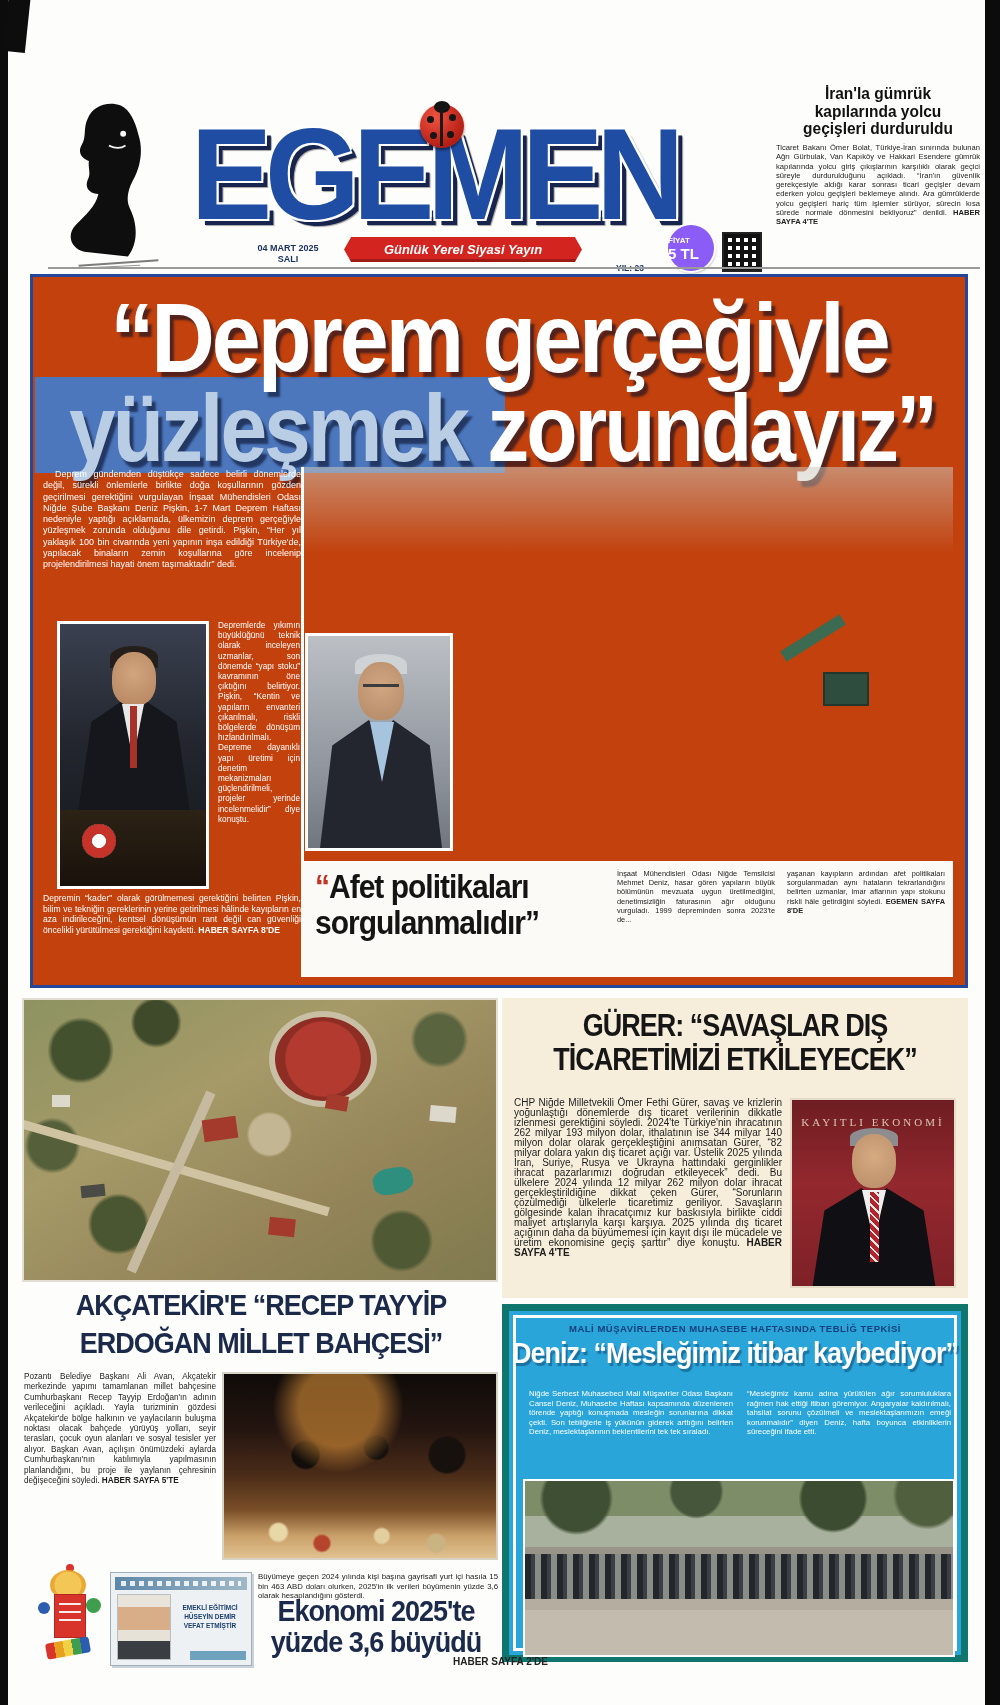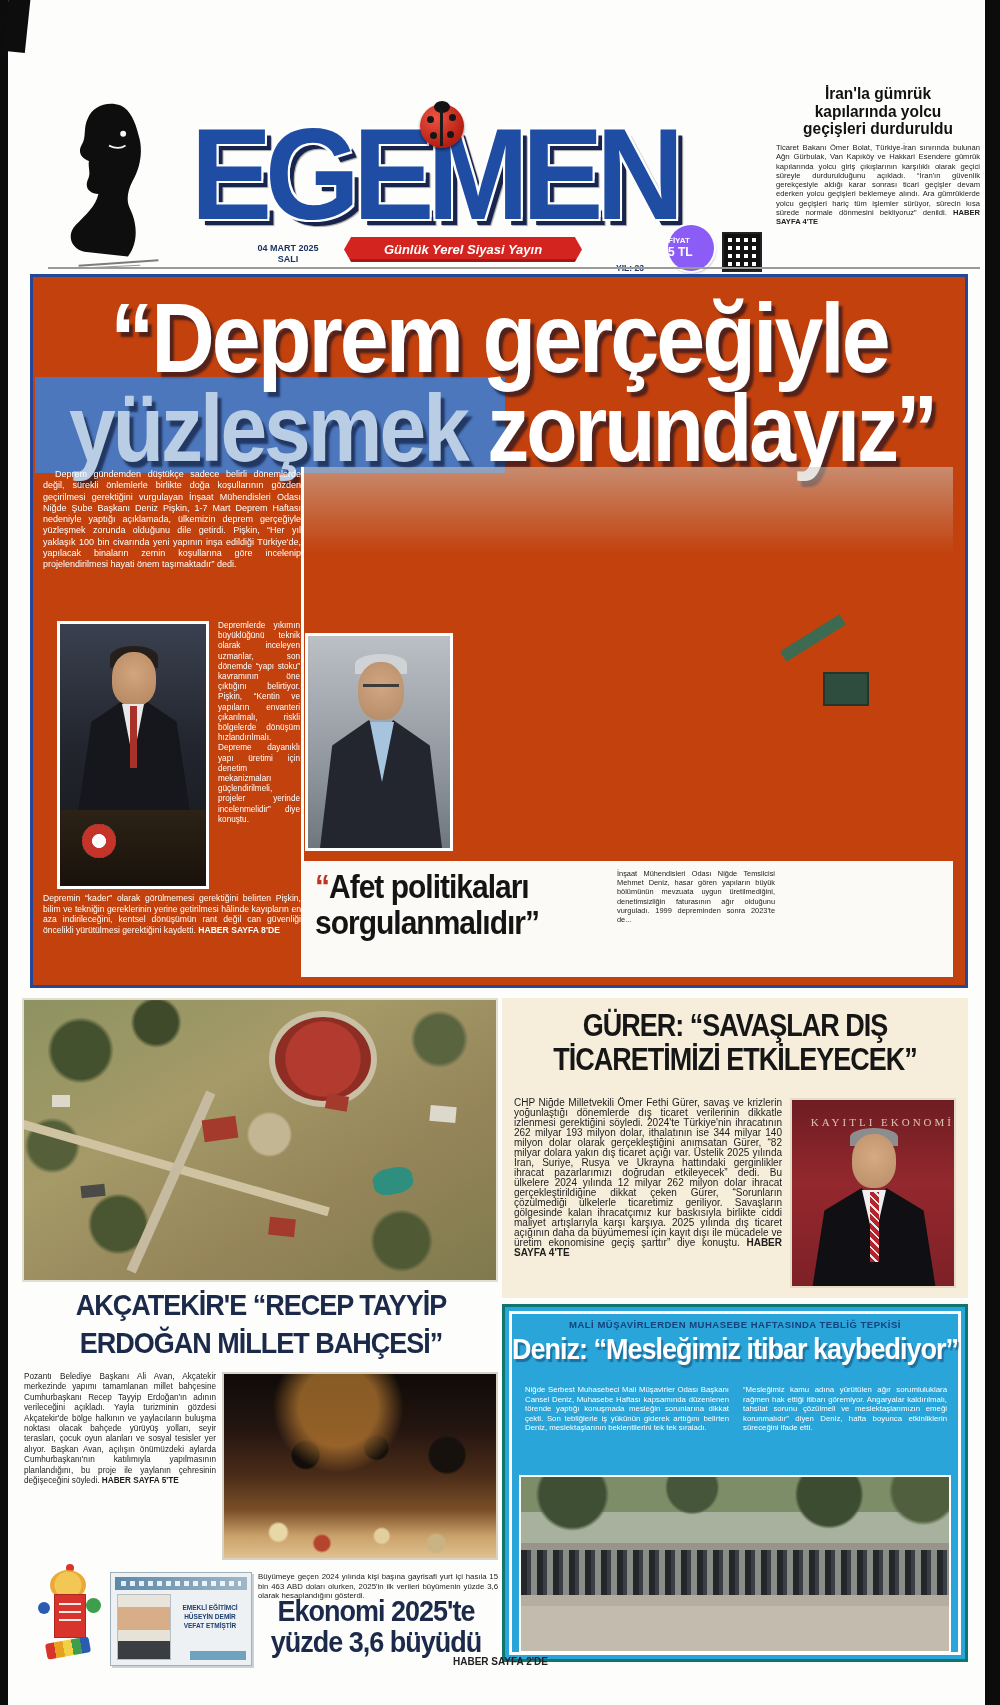--- a/index.html
+++ b/index.html
@@ -31,21 +31,21 @@
   .signature{left:78px;top:248px;width:80px;height:14px;border-bottom:2px solid #444;transform:rotate(-4deg);opacity:.7;}
   .sig2{left:88px;top:258px;width:52px;height:8px;border-bottom:1px solid #555;transform:rotate(-3deg);opacity:.6;}
   .dateblock{left:238px;top:243px;width:100px;text-align:center;color:#17305e;font-weight:bold;font-size:9px;line-height:11px;}
   .ribbon{left:344px;top:237px;width:238px;height:25px;background:#d42420;color:#fff;text-align:center;
           font-size:13px;font-weight:bold;font-style:italic;line-height:25px;
           clip-path:polygon(0 50%,3% 0,97% 0,100% 50%,97% 100%,3% 100%);box-shadow:inset 0 -3px 0 rgba(0,0,0,.25);}
   .issueblock{left:598px;top:243px;width:64px;text-align:center;color:#17305e;font-weight:bold;font-size:8.5px;line-height:11px;margin-top:20px;}
   .pricecircle{left:668px;top:225px;width:46px;height:46px;border-radius:50%;background:#8b5cf6;color:#fff;
                text-align:left;font-weight:bold;box-shadow:0 0 0 2px #fff,1px 2px 3px rgba(0,0,0,.4);}
   .pricecircle .p1{font-size:8px;margin-top:11px;}
-  .pricecircle .p2{font-size:12px;}
+  .pricecircle .p2{font-size:15px;}
   .qr{left:722px;top:232px;width:36px;height:36px;border:2px solid #222;background:
       repeating-linear-gradient(0deg,#111 0 4px,transparent 4px 8px),
       repeating-linear-gradient(90deg,#111 0 4px,#fff 4px 8px);}
   .iran{left:776px;top:84px;width:204px;}
   .iran .h{font-size:15.5px;font-weight:bold;color:#111;text-align:center;line-height:17px;transform:scaleY(1.05);transform-origin:top center;}
   .iran .b{margin-top:8px;font-size:7.6px;line-height:9.3px;color:#222;}
   .mast-rule{left:48px;top:267px;width:932px;height:2px;background:#9a9a9a;}
 
   
   .bluebox{left:30px;top:274px;width:938px;height:714px;background:#c2410c;border:3px solid #24479a;box-sizing:border-box;}
@@ -131,21 +131,21 @@
   .roof.r-teal{background:#2f8f7e;}
   .roof.r-white{background:#dcd8cc;}
   .roof.r-dark{background:#4a4a46;}
 
   .cream{left:502px;top:998px;width:466px;height:300px;background:#f6eedb;}
   .gurer-h{position:absolute;left:0;top:10px;width:100%;text-align:center;font-size:27px;font-weight:bold;color:#161616;
            line-height:30px;letter-spacing:-1px;transform:scaleY(1.15);transform-origin:top center;}
   .gurer-b{position:absolute;left:12px;top:100px;width:268px;height:190px;font-size:10px;line-height:10px;color:#1d1d1d;}
   .gurer-photo{position:absolute;left:288px;top:100px;width:166px;height:190px;border:2px solid #e4dcc6;box-sizing:border-box;
                background:linear-gradient(180deg,#6e1d22 0%,#93282e 45%,#7e2127 100%);overflow:hidden;}
-  .gp-text{position:absolute;left:0;top:16px;width:100%;text-align:right;font-family:"Liberation Serif",serif;
+  .gp-text{position:absolute;left:0;top:16px;width:100%;text-align:center;font-family:"Liberation Serif",serif;
            font-size:11px;letter-spacing:3px;color:#e9dfc7;opacity:.85;}
   .gp-head{position:absolute;left:60px;top:34px;width:44px;height:54px;border-radius:46% 46% 44% 44%;
            background:radial-gradient(circle at 50% 42%,#d6ab82,#bd926c 82%);}
   .gp-hair{position:absolute;left:58px;top:28px;width:48px;height:18px;border-radius:50% 50% 0 0;background:#8d8d8f;}
   .gp-suit{position:absolute;left:20px;top:88px;width:124px;height:102px;background:#101014;
            clip-path:polygon(0 100%,10% 22%,40% 0,50% 12%,60% 0,90% 22%,100% 100%);}
   .gp-shirt{position:absolute;left:70px;top:90px;width:24px;height:52px;background:#efefef;clip-path:polygon(0 0,100% 0,50% 100%);}
   .gp-tie{position:absolute;left:78px;top:92px;width:9px;height:70px;
           background:repeating-linear-gradient(45deg,#b5242a 0 4px,#e8e8e8 4px 6px);}
 
@@ -158,21 +158,21 @@
      radial-gradient(circle at 30% 44%,#120d0a 0 6%,transparent 7%),
      radial-gradient(circle at 56% 40%,#15100c 0 6%,transparent 7%),
      radial-gradient(circle at 82% 44%,#17110d 0 7%,transparent 8%),
      radial-gradient(circle at 20% 86%,#e8d8a8 0 3%,transparent 4%),
      radial-gradient(circle at 36% 92%,#b4452c 0 3%,transparent 4%),
      radial-gradient(circle at 58% 88%,#e3cf9e 0 3%,transparent 4%),
      radial-gradient(circle at 78% 92%,#c9b383 0 3%,transparent 4%),
      linear-gradient(180deg,#0f0b08 0%,#241510 30%,#4a2c18 55%,#7a4f28 74%,#caa06a 88%,#e0c290 100%);}
 
   
-  .cyanbox{left:502px;top:1304px;width:466px;height:358px;background:#29a5da;border:3px solid #0f766e;box-sizing:border-box;}
+  .cyanbox{left:502px;top:1304px;width:466px;height:358px;background:#29a5da;border:7px solid #0f766e;box-sizing:border-box;}
   .cyan-inner{position:absolute;left:4px;top:4px;right:4px;bottom:4px;border:3px solid #fff;}
   .deniz-kicker{position:absolute;left:0;top:12px;width:100%;text-align:center;font-size:9.5px;font-weight:bold;color:#16407e;letter-spacing:.5px;}
   .deniz-h{position:absolute;left:0;top:26px;width:100%;text-align:center;font-size:27px;font-weight:bold;color:#fff;
            letter-spacing:-1px;transform:scaleY(1.1);transform-origin:top center;text-shadow:2px 2px 1px rgba(20,70,110,.55);}
   .deniz-c1{position:absolute;left:20px;top:78px;width:204px;height:84px;font-size:7.8px;line-height:9.6px;color:#fff;}
   .deniz-c2{position:absolute;left:238px;top:78px;width:204px;height:84px;font-size:7.8px;line-height:9.6px;color:#fff;}
   .group-photo{position:absolute;left:14px;top:168px;width:432px;height:178px;border:2px solid #fff;box-sizing:border-box;background:
      radial-gradient(circle at 12% 10%,#3f4f33 0 8%,transparent 9%),
      radial-gradient(circle at 40% 6%,#46563a 0 8%,transparent 9%),
      radial-gradient(circle at 72% 10%,#3c4c31 0 9%,transparent 10%),
@@ -300,20 +300,23 @@
     </div>
 
     <div class="abs undercol just">
       <span>Depremin “kader” olarak görülmemesi gerektiğini belirten Pişkin, bilim ve tekniğin gereklerinin yerine getirilmesi hâlinde kayıpların en aza indirileceğini, kentsel dönüşümün rant değil can güvenliği öncelikli yürütülmesi gerektiğini kaydetti. </span><b class="credit-b">HABER SAYFA 8'DE</b>
     </div>
 
     <div class="abs whitestrip">
       <div class="afet-h preline"><span class="rq">“</span><span>Afet politikaları
 sorgulanmalıdır”</span></div>
       <div class="afet-c1 just">İnşaat Mühendisleri Odası Niğde Temsilcisi Mehmet Deniz, hasar gören yapıların büyük bölümünün mevzuata uygun üretilmediğini, denetimsizliğin faturasının ağır olduğunu vurguladı. 1999 depreminden sonra 2023'te de...</div>
+      <div class="afet-c2 just">
+        <span>yaşanan kayıpların ardından afet politikaları sorgulanmadan aynı hataların tekrarlandığını belirten uzmanlar, imar aflarının yapı stokunu riskli hâle getirdiğini söyledi. </span><b class="credit-b">EGEMEN SAYFA 8'DE</b>
+      </div>
     </div>
   </div>
 
   <div class="abs aerial">
     <div class="aer-circle"></div>
     <div class="aer-road1"></div>
       <div class="aer-road2"></div>
     <div class="roof r-red" style="left:38%;top:42%;width:34px;height:22px;transform:rotate(-8deg);"></div>
     <div class="roof r-red" style="left:52%;top:78%;width:26px;height:18px;transform:rotate(6deg);"></div>
     <div class="roof r-teal" style="left:74%;top:60%;width:40px;height:26px;transform:rotate(-12deg);border-radius:40%;"></div>

